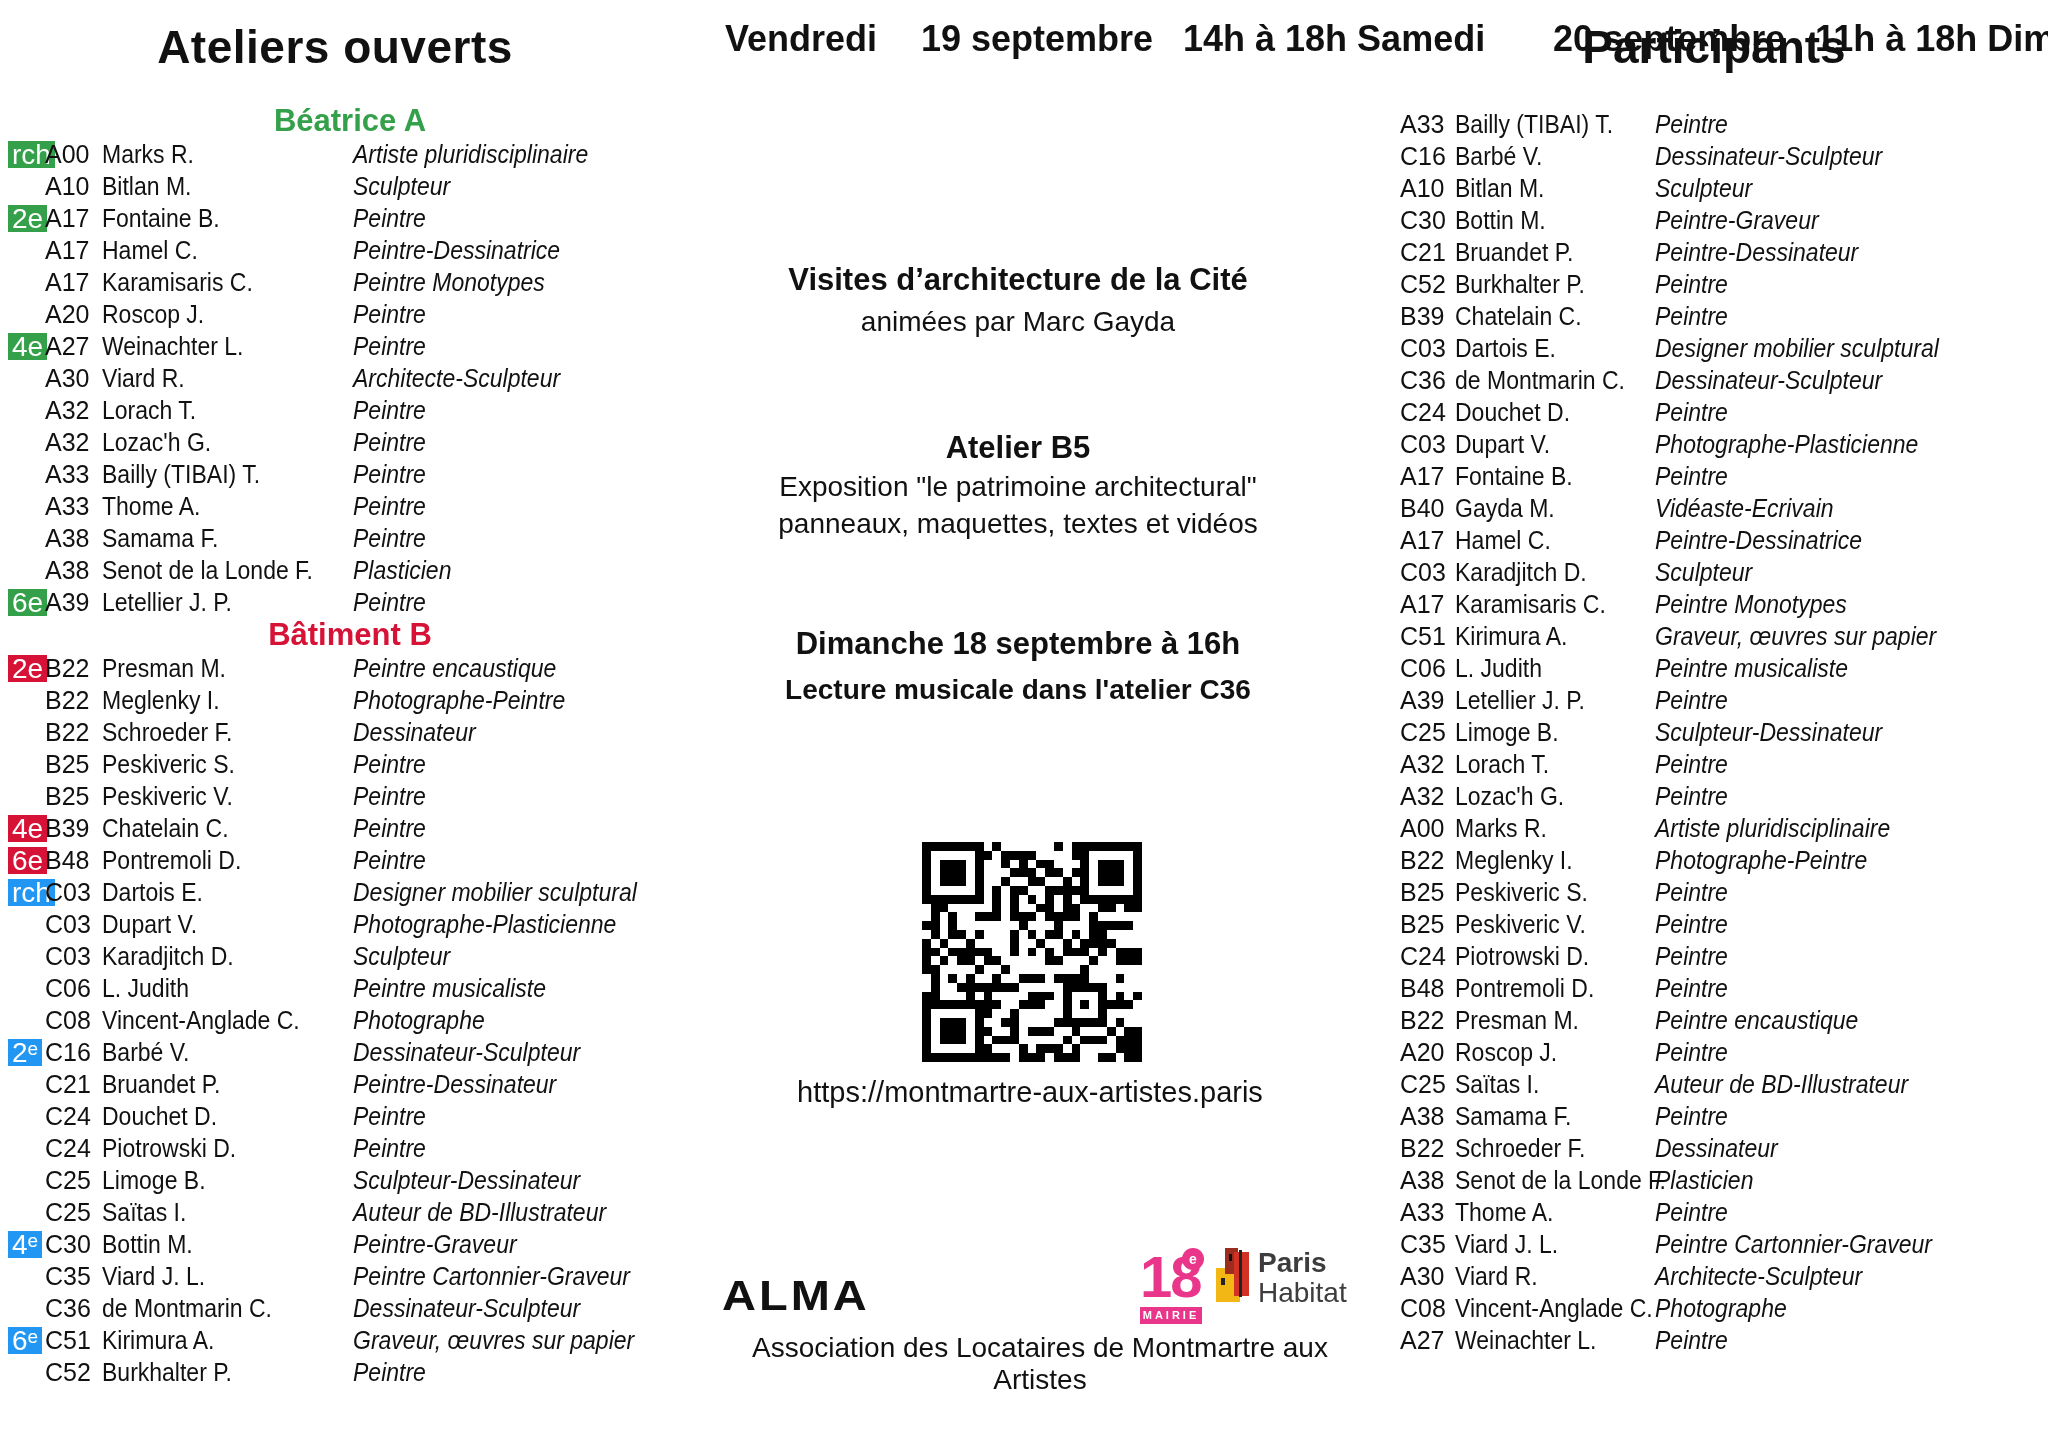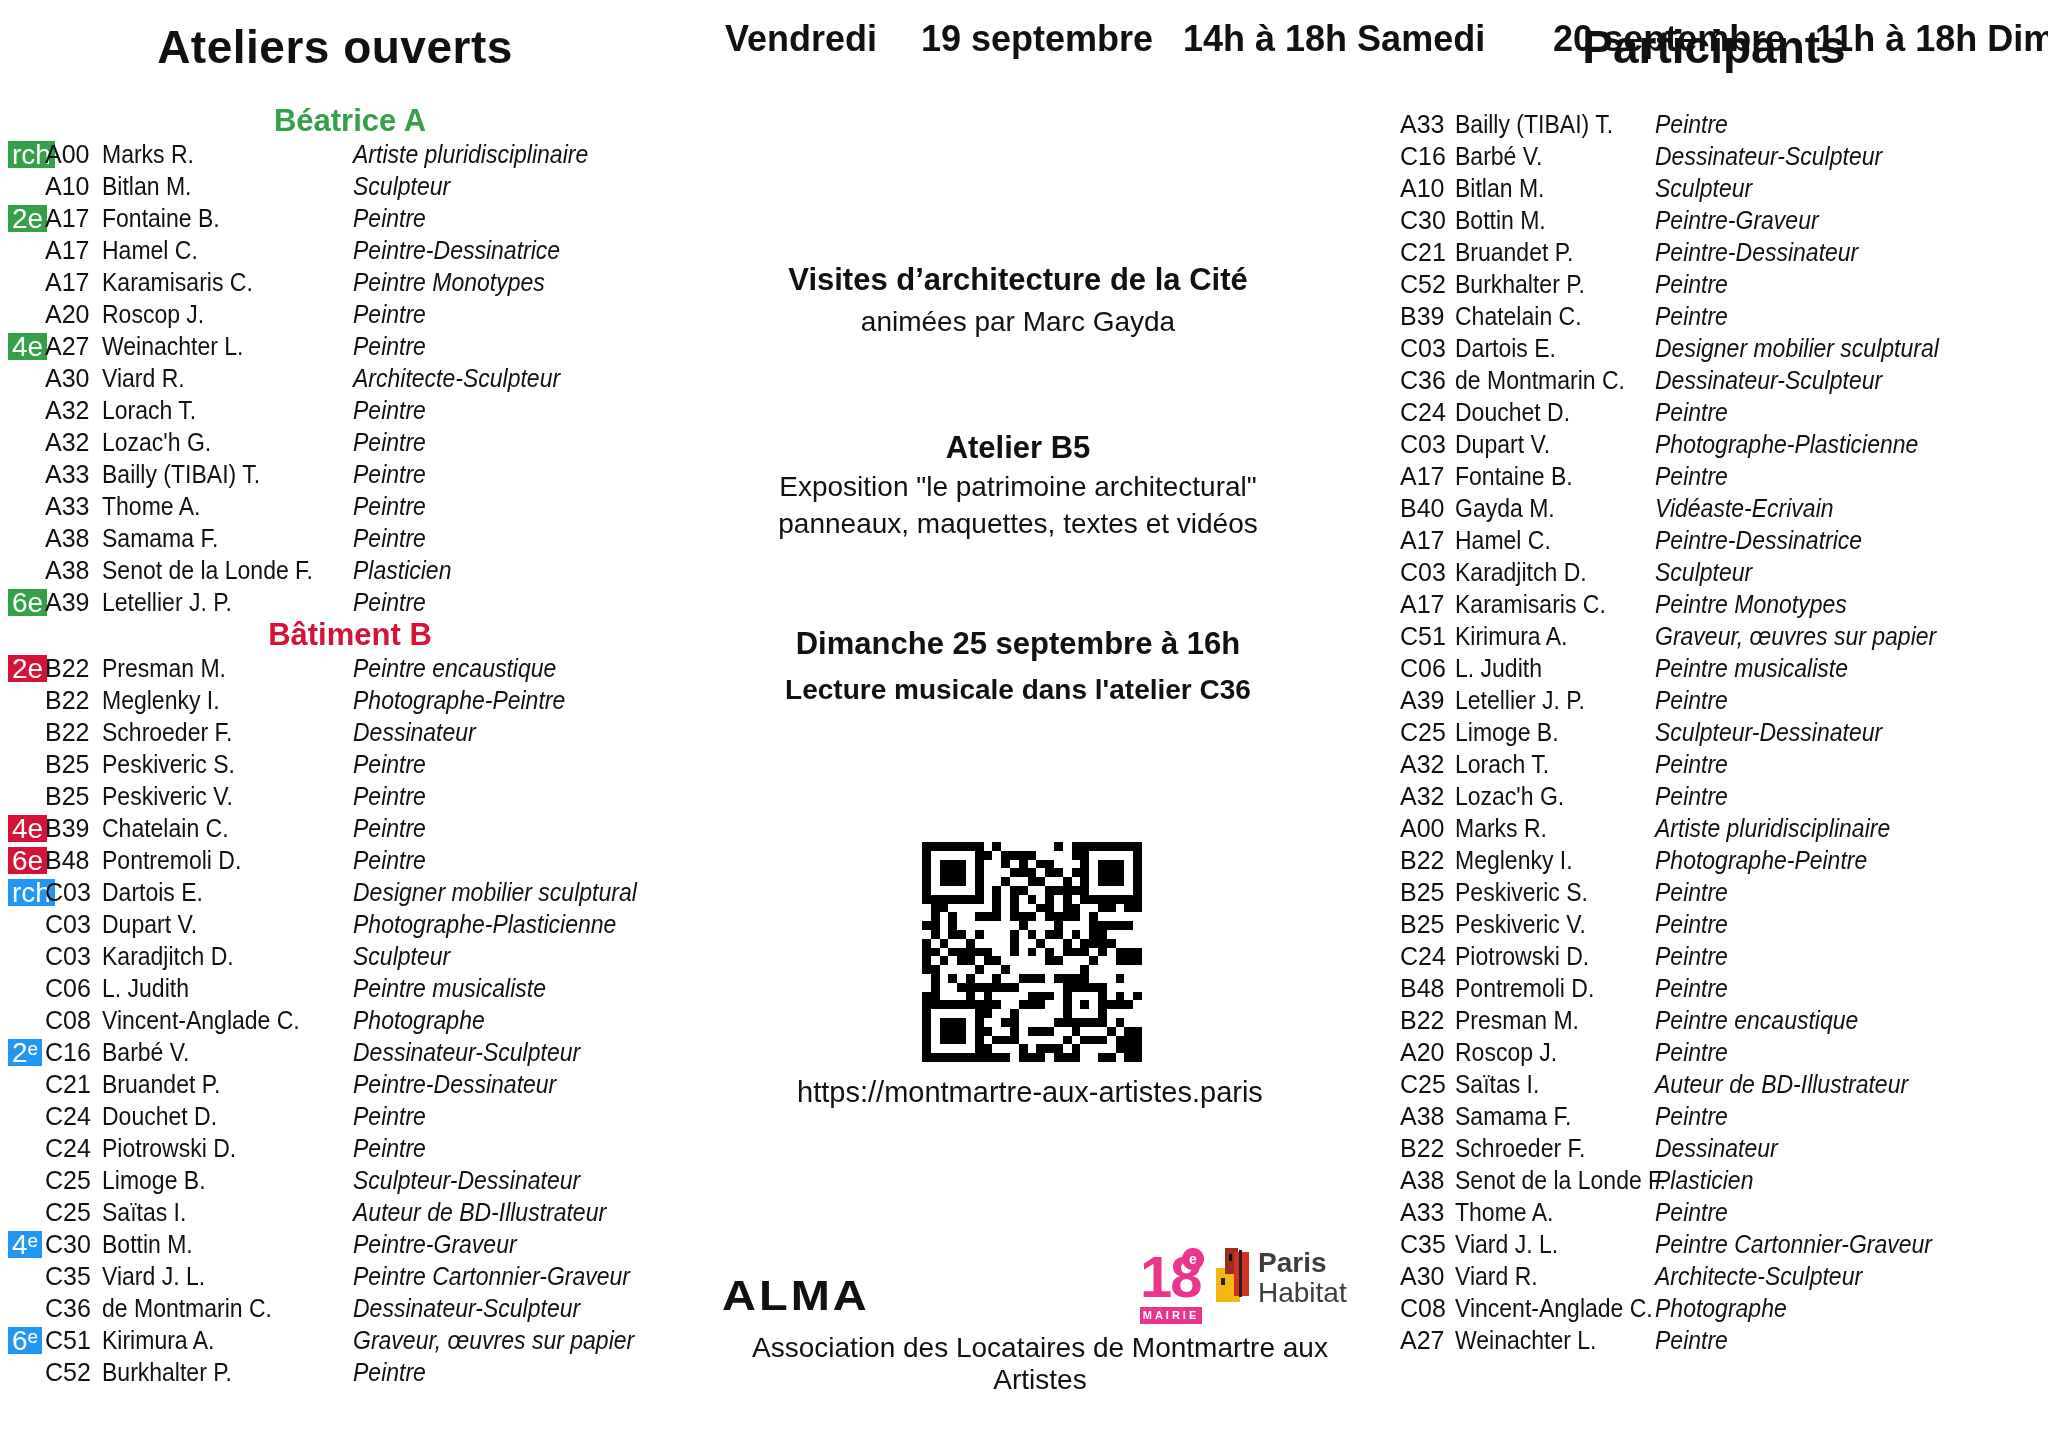--- a/index.html
+++ b/index.html
@@ -379,21 +379,21 @@
       <div class="mid-sub">animées par Marc Gayda</div>
     </div>
 
     <div class="mid-block atelier">
       <div class="mid-title">Atelier B5</div>
       <div class="mid-line">Exposition "le patrimoine architectural"</div>
       <div class="mid-line">panneaux, maquettes, textes et vidéos</div>
     </div>
 
     <div class="mid-block lecture">
-      <div class="mid-title">Dimanche 25 septembre à 16h</div>
+      <div class="mid-title">Dimanche 18 septembre à 16h</div>
       <div class="mid-sub">Lecture musicale dans l'atelier C36</div>
     </div>
 
     <div class="qr">
         <i style="grid-area:1/1"></i>
         <i style="grid-area:1/2"></i>
         <i style="grid-area:1/3"></i>
         <i style="grid-area:1/4"></i>
         <i style="grid-area:1/5"></i>
         <i style="grid-area:1/6"></i>

